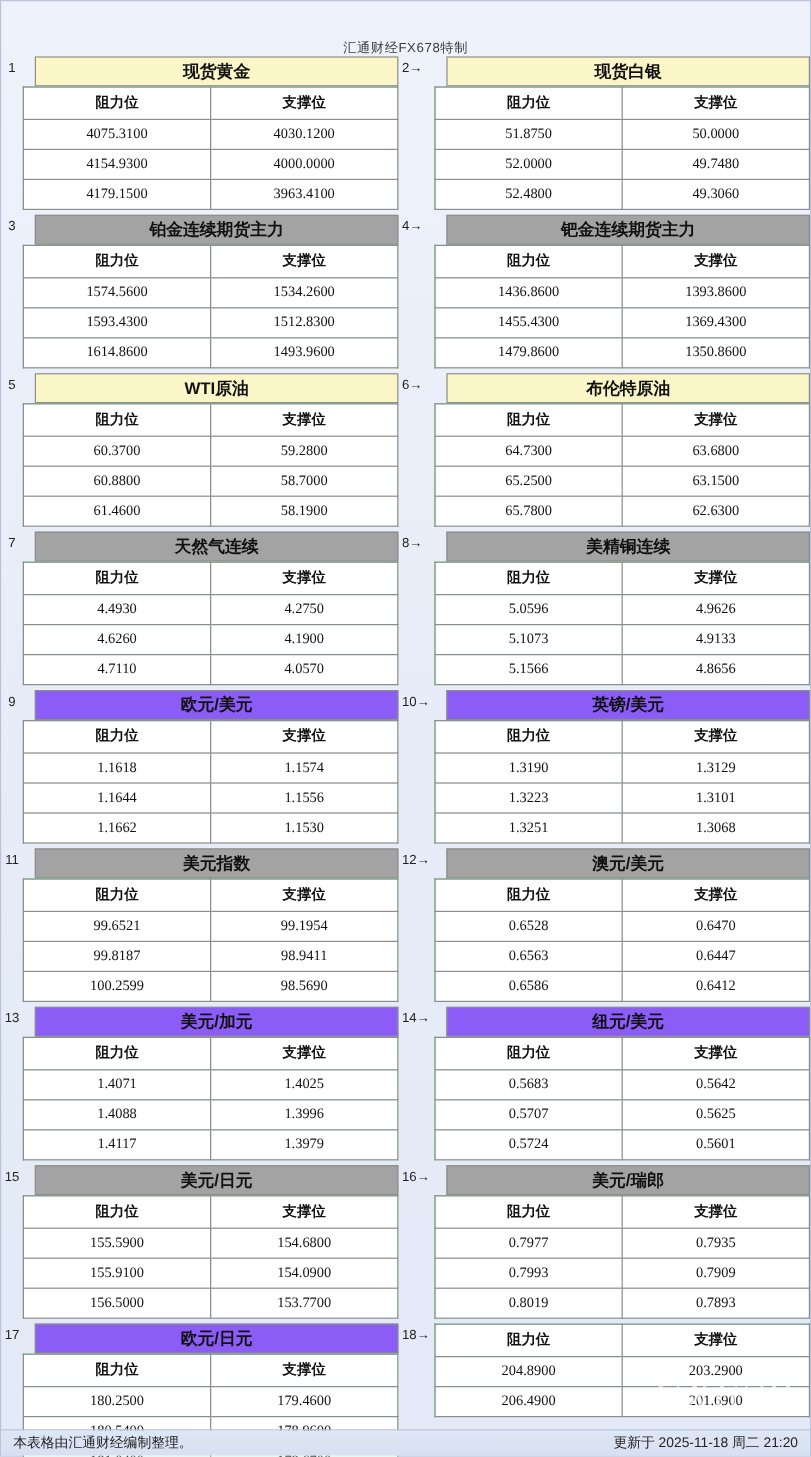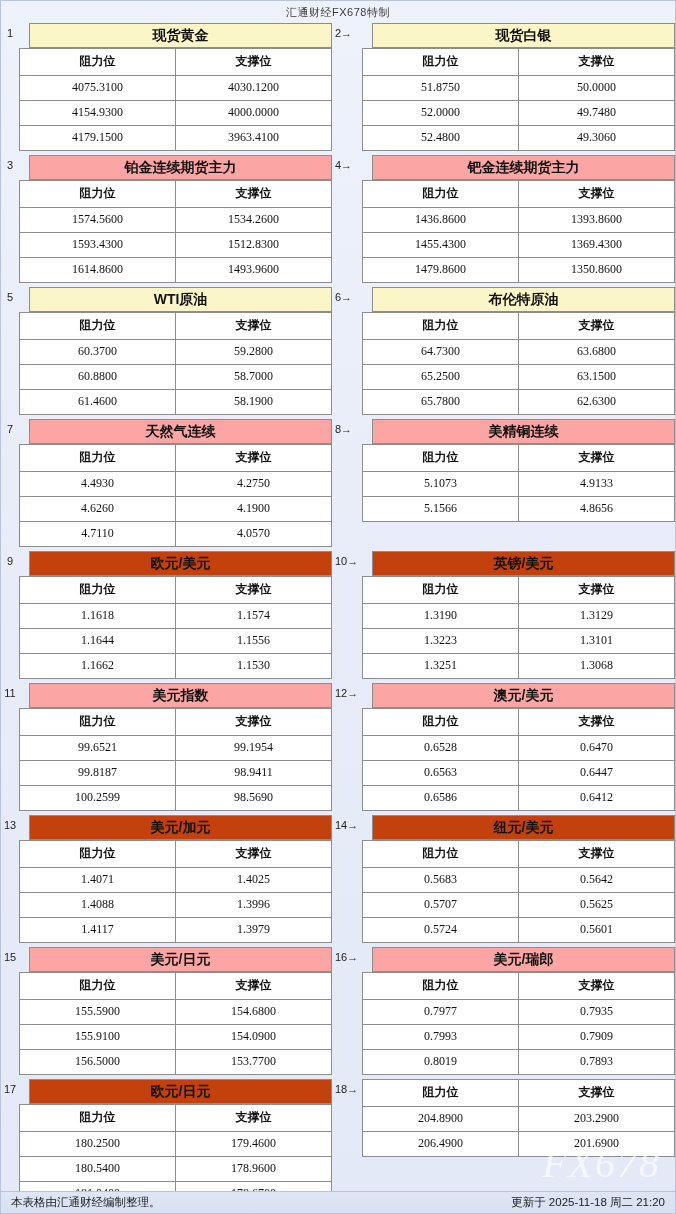--- a/index.html
+++ b/index.html
@@ -8,22 +8,22 @@
     background:linear-gradient(180deg,#eef2fb 0%,#e7ecf8 50%,#e3e9f6 100%);
     font-family:"Liberation Sans","DejaVu Sans",sans-serif;
     color:#111;
     overflow:hidden;
   }
   #page{
     position:relative;width:676px;height:1214px;box-sizing:border-box;
     border:1px solid #b9c3dc;
   }
   .topbar{
-    height:22px;display:flex;align-items:center;justify-content:center;
-    font-size:11px;color:#3b3b3b;letter-spacing:.5px;
+    height:22px;display:flex;align-items:flex-end;justify-content:center;
+    font-size:11px;color:#3b3b3b;letter-spacing:.5px;margin-top:24px;
   }
   .grid{
     display:grid;
     grid-template-columns: 18px 1fr 30px 1fr;
     column-gap:0;
   }
   .rownum{
     font-size:11px;color:#222;text-align:center;
     display:flex;align-items:flex-start;justify-content:center;
     padding-top:4px;
@@ -33,22 +33,22 @@
   }
   .block{ margin:0 0 4px 0; }
   .title{
     border:1px solid #8d8d8d;
     text-align:center;font-weight:bold;font-size:14px;
     padding:4px 16px 5px;
     line-height:1;
     margin-left:10px;
   }
   .t-gold{ background:#fbf6c8; }
-  .t-blue{ background:#fca5a5; }
-  .t-purple{ background:#c2410c; }
+  .t-blue{ background:#a3a3a3; }
+  .t-purple{ background:#8b5cf6; }
   table.vals{
     border-collapse:collapse;width:100%;background:#86efac;
     table-layout:fixed;
   }
   table.vals th{
     font-size:12px;font-weight:bold;padding:4px 0 5px;
     border:1px solid #8d8d8d;background:#fff;
     font-family:"Liberation Serif","DejaVu Serif",serif;
   }
   table.vals td{
@@ -269,20 +269,24 @@
         <div class="title t-blue">美精铜连续</div>
         <table class="vals">
           <thead>
             <tr>
               <th>阻力位</th>
               <th>支撑位</th>
             </tr>
           </thead>
           <tbody>
             <tr>
+              <td class="num-cell">5.0596</td>
+              <td class="num-cell">4.9626</td>
+            </tr>
+            <tr>
               <td class="num-cell">5.1073</td>
               <td class="num-cell">4.9133</td>
             </tr>
             <tr>
               <td class="num-cell">5.1566</td>
               <td class="num-cell">4.8656</td>
             </tr>
           </tbody>
         </table>
       </div>

